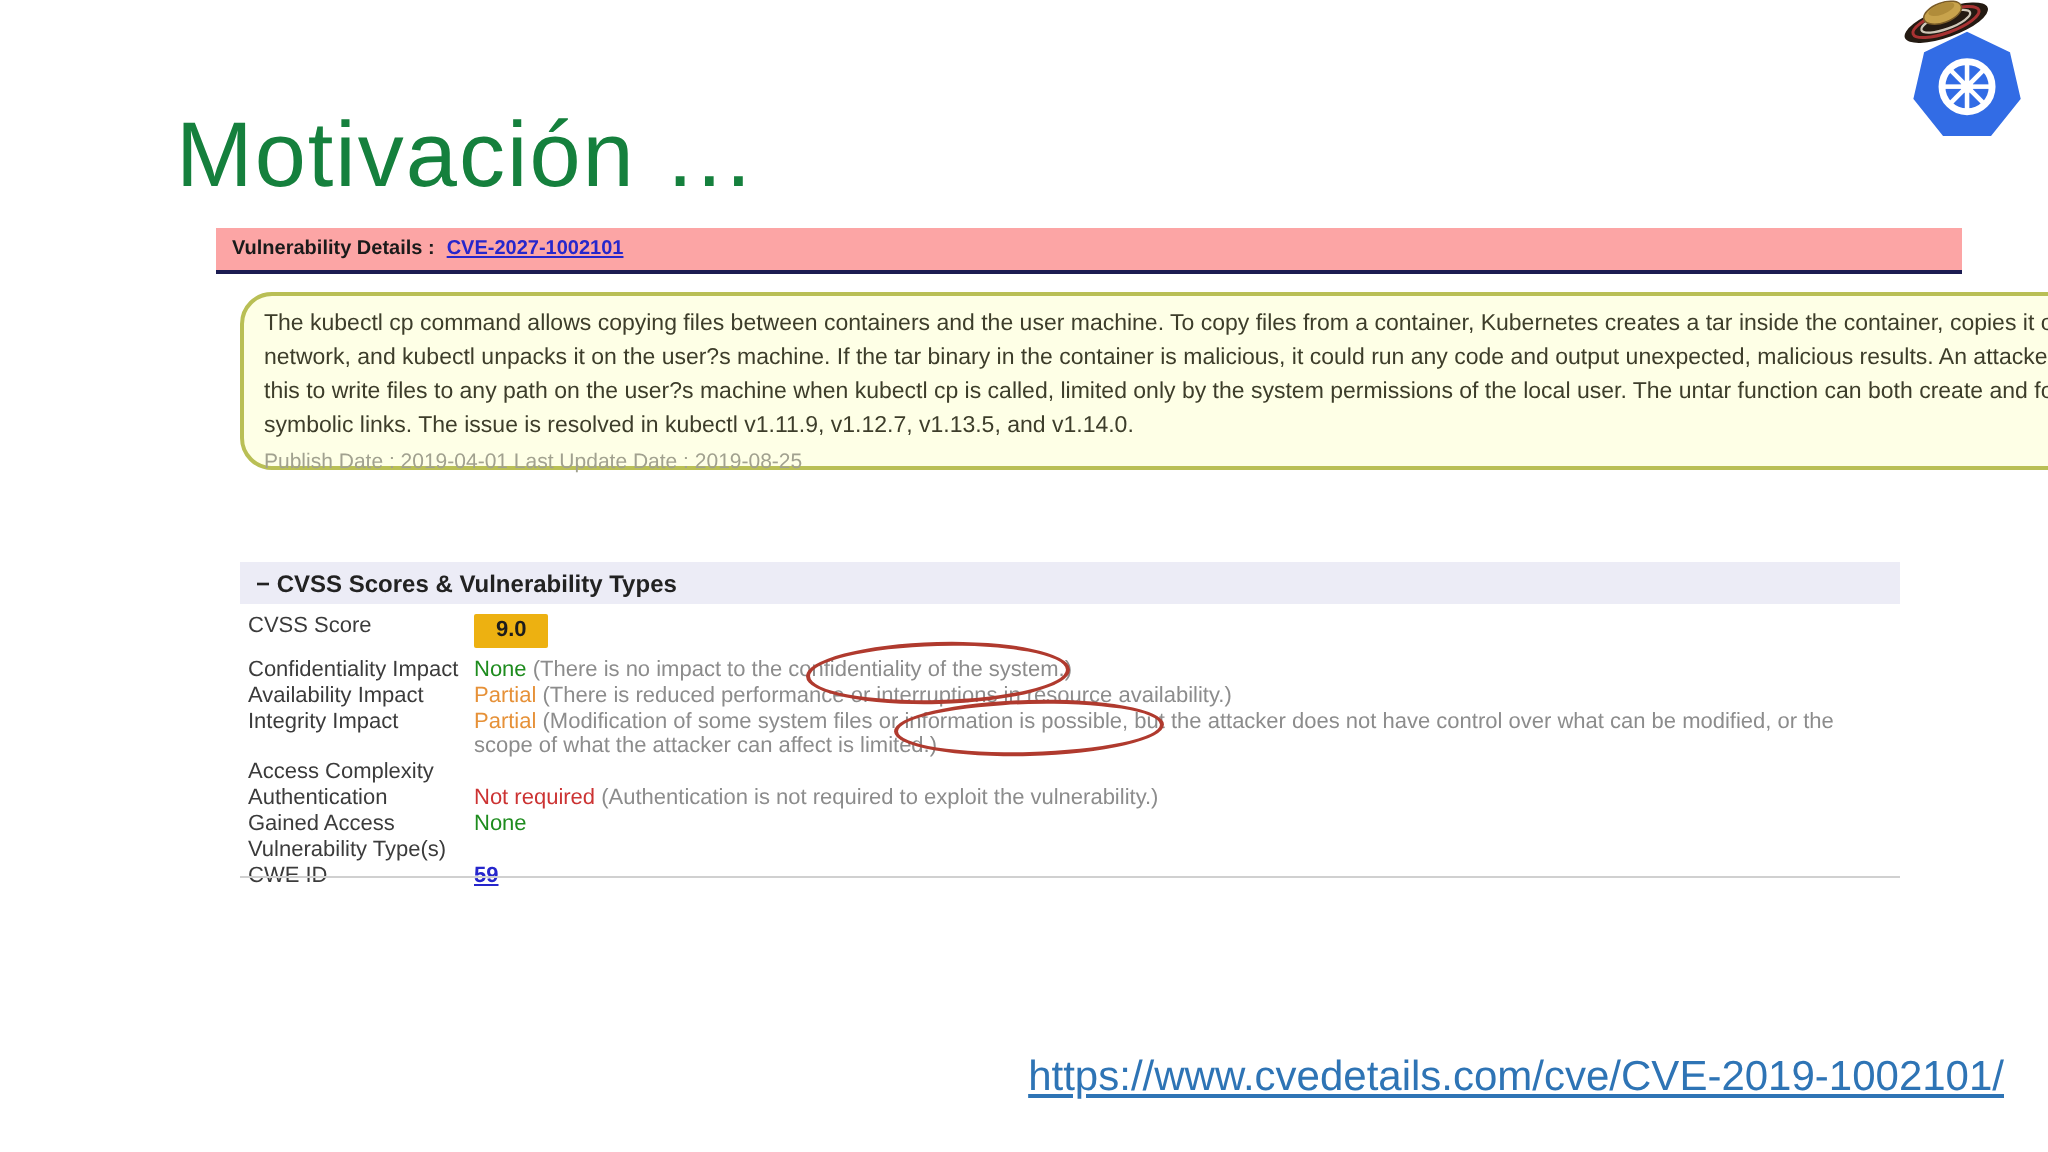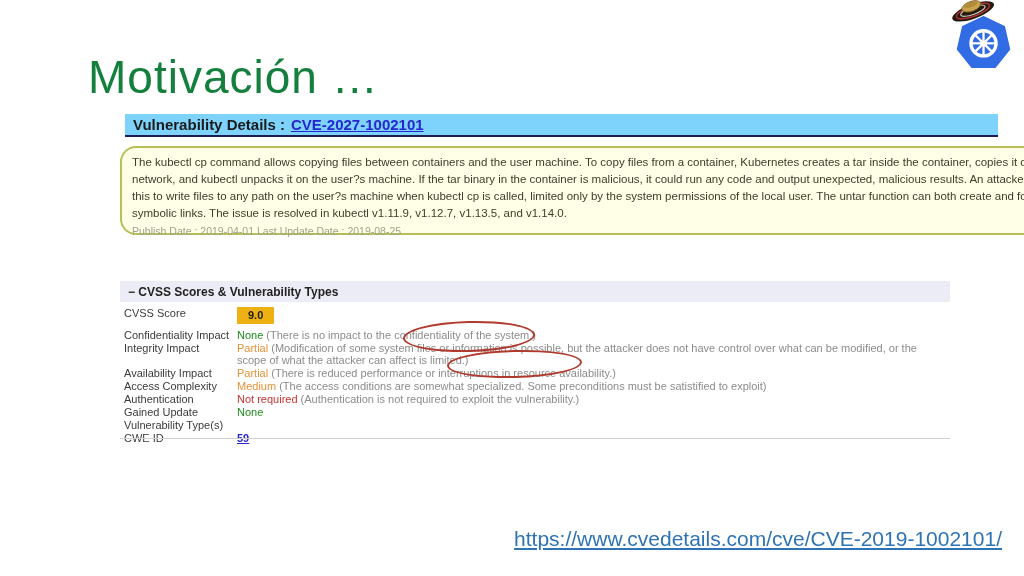--- a/index.html
+++ b/index.html
@@ -9,24 +9,24 @@
   }
   .slide-title{
     position:absolute;left:88px;top:30px;
     font-size:46px;color:#15803d;letter-spacing:1px;font-weight:400;margin-top:20px;
   }
   
   .k8s-logo{position:absolute;left:942px;top:0;width:80px;height:76px;}
 
   
   .vd-header{
-    position:absolute;left:125px;top:114px;width:873px;height:23px;
-    background:#7dd3fc;border-bottom:2px solid #1c1c52;box-sizing:border-box;
+    position:absolute;left:108px;top:114px;width:873px;height:23px;
+    background:#fca5a5;border-bottom:2px solid #1c1c52;box-sizing:border-box;
     display:flex;align-items:center;padding-left:8px;
-    font-size:15px;font-weight:bold;color:#1a1a1a;
+    font-size:10px;font-weight:bold;color:#1a1a1a;
   }
   .cve-link{color:var(--link-blue);text-decoration:underline;margin-left:6px;cursor:pointer;}
 
   
   .desc-box{
     position:absolute;left:120px;top:146px;width:984px;height:89px;box-sizing:border-box;
     background:#feffe6;border:2px solid #b9bf55;border-radius:16px;
     padding:6px 10px 0 10px;font-size:11.5px;line-height:17px;color:#3d3d2a;
   }
   .publish-line{margin-top:1px;font-size:10.5px;color:#a1a18f;}
@@ -135,61 +135,55 @@
     <span class="cell-label">Confidentiality Impact</span>
     <span class="cell-content">
       
       
       <span class="cell-value" style="color: rgb(30, 140, 30);">None</span>
       <span class="cell-desc"> (There is no impact to the confidentiality of the system.)</span>
     </span>
   </div>
 
   <div class="cvss-row">
+    <span class="cell-label">Availability Impact</span>
+    <span class="cell-content">
+      
+      
+      <span class="cell-value" style="color: rgb(230, 145, 56);">Partial</span>
+      <span class="cell-desc"> (There is reduced performance or interruptions in resource availability.)</span>
+    </span>
+  </div>
+
+  <div class="cvss-row">
     <span class="cell-label">Integrity Impact</span>
     <span class="cell-content">
       
       
       <span class="cell-value" style="color: rgb(230, 145, 56);">Partial</span>
       <span class="cell-desc"> (Modification of some system files or information is possible, but the attacker does not have control over what can be modified, or the scope of what the attacker can affect is limited.)</span>
     </span>
   </div>
 
   <div class="cvss-row">
-    <span class="cell-label">Availability Impact</span>
-    <span class="cell-content">
-      
-      
-      <span class="cell-value" style="color: rgb(230, 145, 56);">Partial</span>
-      <span class="cell-desc"> (There is reduced performance or interruptions in resource availability.)</span>
-    </span>
-  </div>
-
-  <div class="cvss-row">
     <span class="cell-label">Access Complexity</span>
-    <span class="cell-content">
-      
-      
-      <span class="cell-value" style="color: rgb(230, 145, 56);">Medium</span>
-      <span class="cell-desc"> (The access conditions are somewhat specialized. Some preconditions must be satistified to exploit)</span>
-    </span>
   </div>
 
   <div class="cvss-row">
     <span class="cell-label">Authentication</span>
     <span class="cell-content">
       
       
       <span class="cell-value" style="color: rgb(204, 51, 51);">Not required</span>
       <span class="cell-desc"> (Authentication is not required to exploit the vulnerability.)</span>
     </span>
   </div>
 
   <div class="cvss-row">
-    <span class="cell-label">Gained Update</span>
+    <span class="cell-label">Gained Access</span>
     <span class="cell-content">
       
       
       <span class="cell-value" style="color: rgb(30, 140, 30);">None</span>
       <span class="cell-desc"></span>
     </span>
   </div>
 
   <div class="cvss-row">
     <span class="cell-label">Vulnerability Type(s)</span>

